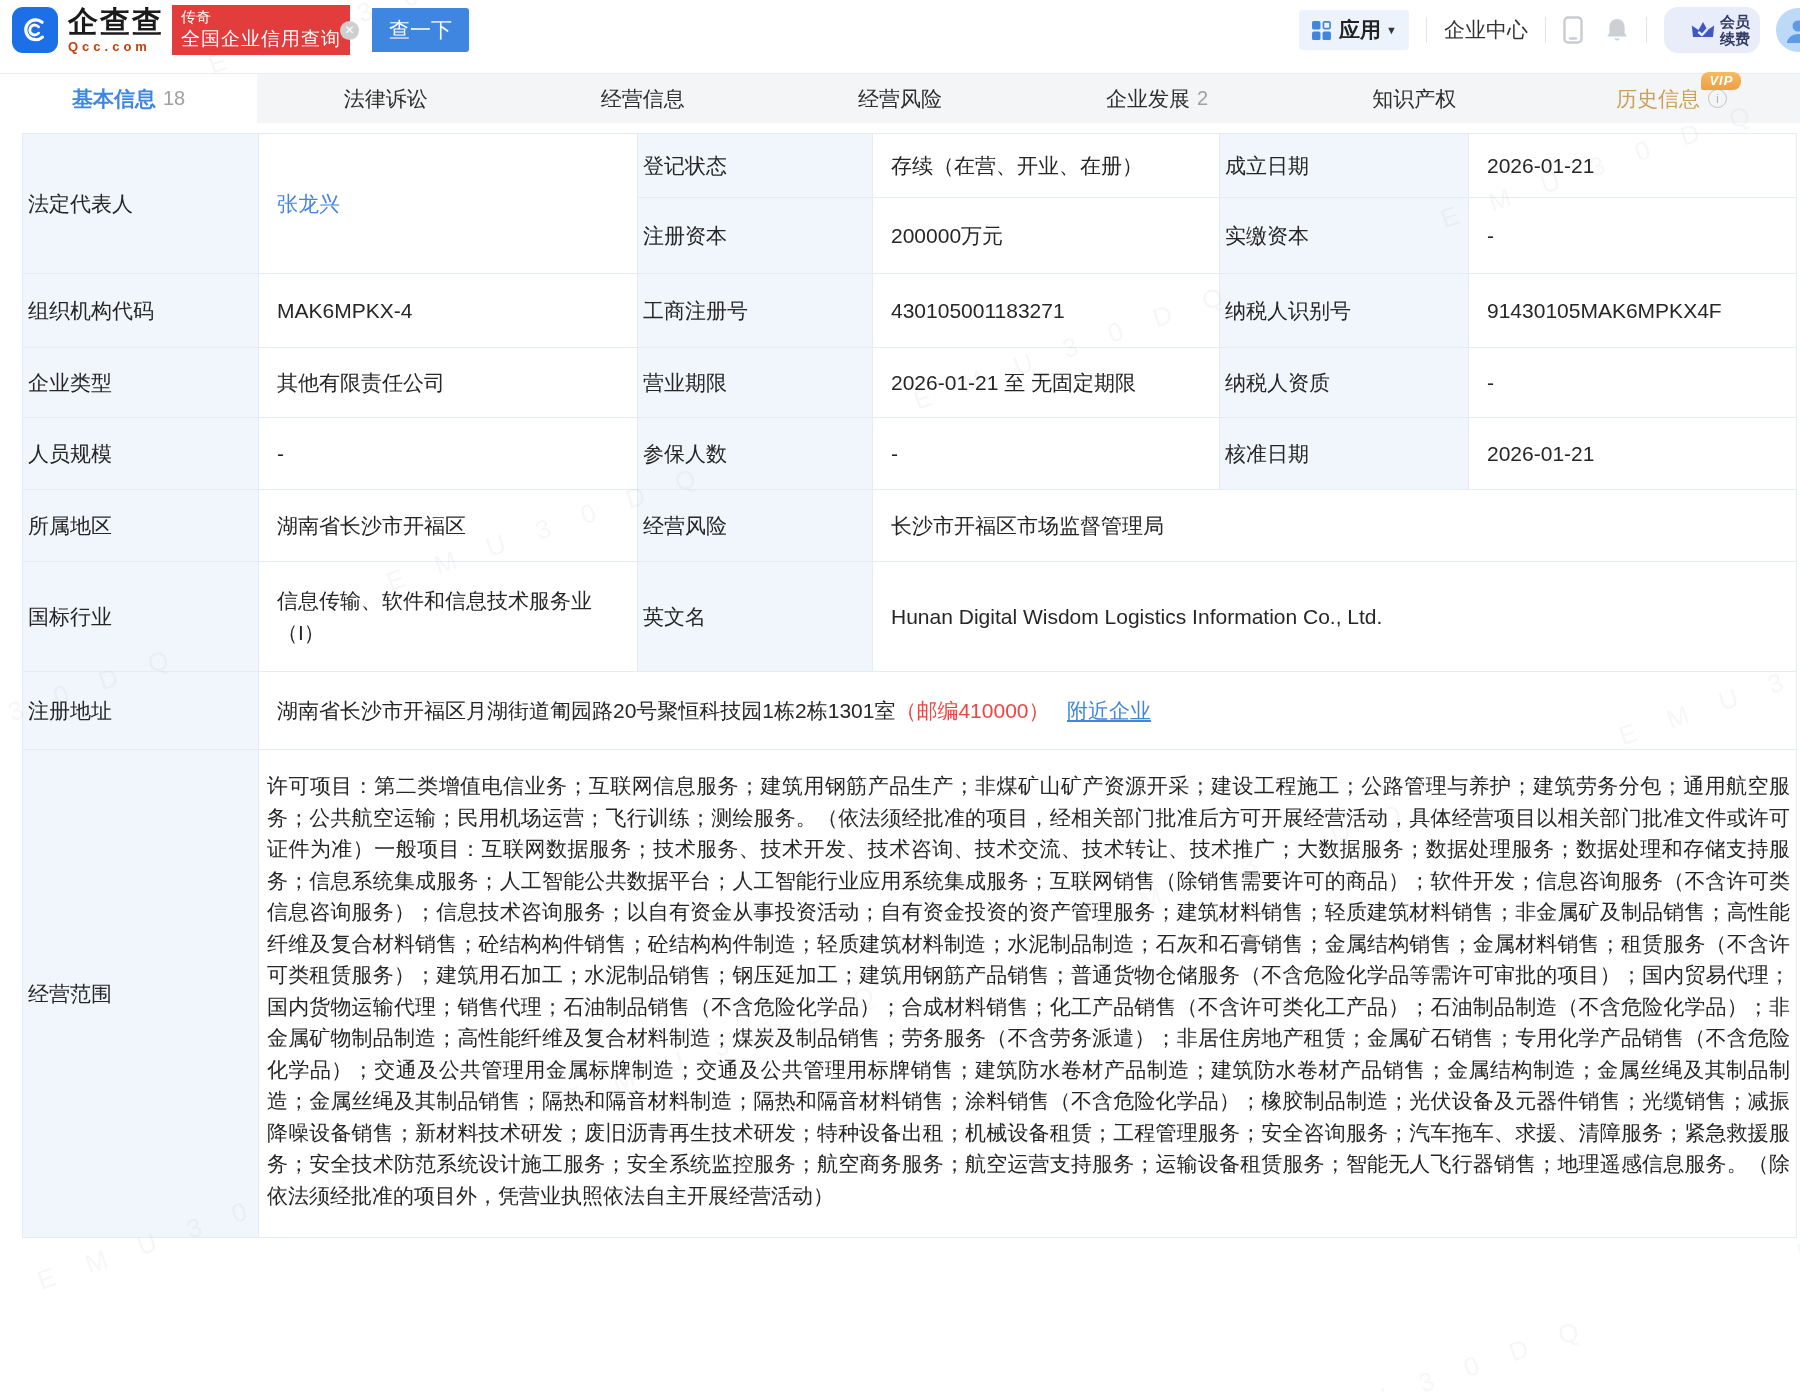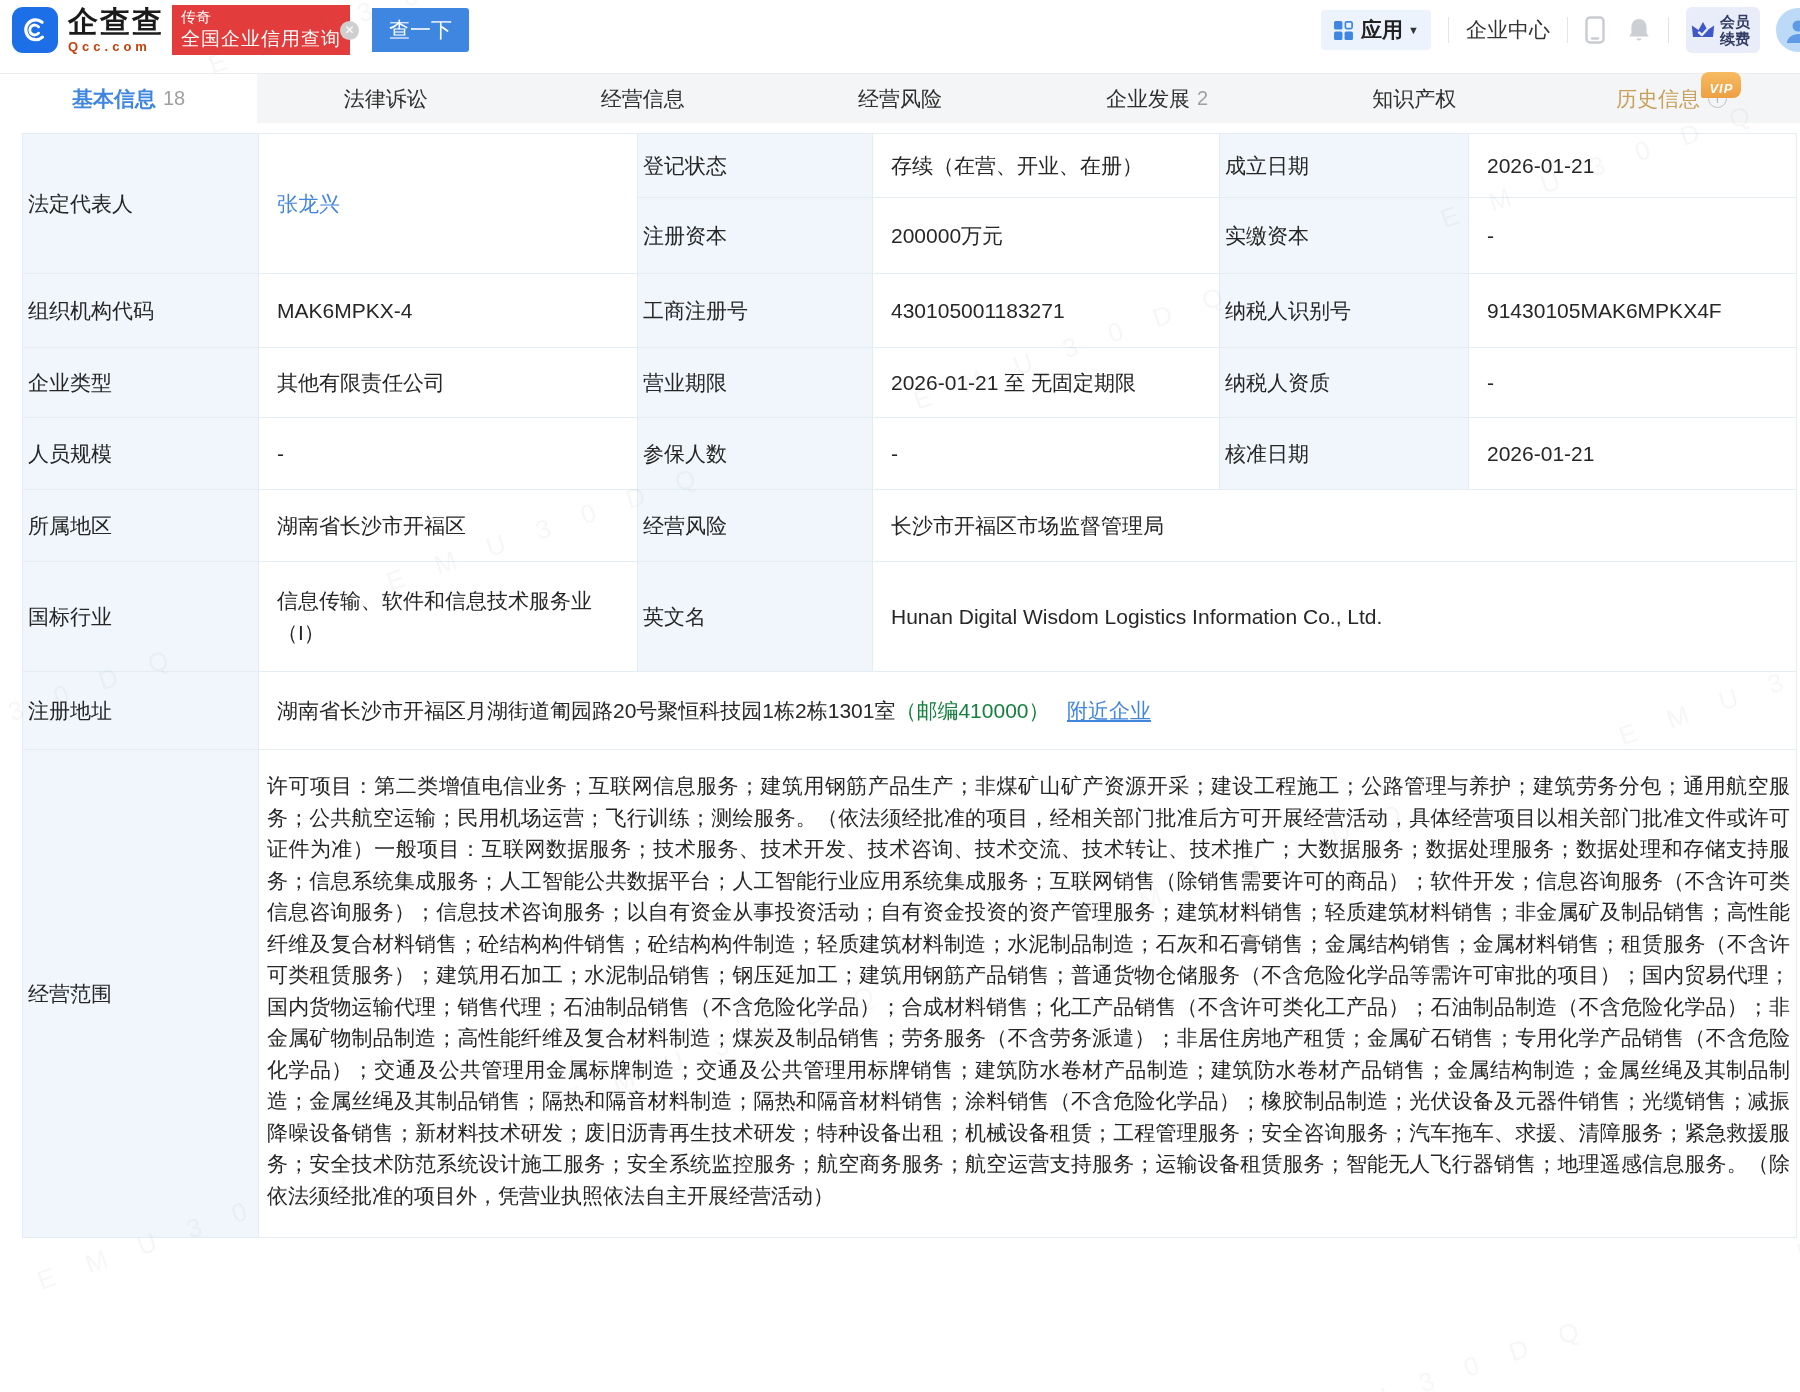--- a/index.html
+++ b/index.html
@@ -21,40 +21,40 @@
   .clear-icon { position:absolute; right:110px; top:13px; width:19px; height:19px; border-radius:50%; background:#cfcfcf; color:#fff; font-size:12px; line-height:19px; text-align:center; cursor:pointer; }
   .search-btn { width:97px; height:44px; background:#3e86e0; color:#fff; font-size:21px; border:none; border-radius:0 3px 3px 0; cursor:pointer; font-family:inherit; }
 
   .hnav { margin-left:auto; display:flex; align-items:center; }
   .apps-pill { background:#edf3fd; border-radius:4px; height:40px; padding:0 12px; display:flex; align-items:center; cursor:pointer; }
   .apps-pill .txt { font-size:21px; font-weight:600; color:#222; margin:0 5px 0 7px; }
   .caret { font-size:11px; color:#333; }
   .v-div { width:1px; height:26px; background:#e4e4e4; margin:0 17px; }
   .center-link { font-size:21px; color:#333; cursor:pointer; }
   .ico-btn { margin-left:22px; cursor:pointer; display:flex; align-items:center; }
-  .member-badge { background:#e9edfa; border-radius:6px; height:46px; padding:0 10px 0 4px; display:flex; align-items:center; cursor:pointer; }
+  .member-badge { background:#e9edfa; border-radius:14px; height:46px; padding:0 10px 0 26px; display:flex; align-items:center; cursor:pointer; }
   .member-badge .mtxt { font-size:15px; font-weight:700; color:#333d63; line-height:1.15; margin-left:4px; }
   .avatar { width:44px; height:44px; border-radius:50%; background:#bcd9f7; margin-left:16px; margin-right:-20px; flex:0 0 auto; display:flex; align-items:center; justify-content:center; cursor:pointer; }
 
   
   .tabbar { margin-top:13px; height:50px; background:#f4f5f6; border-top:1px solid #ececec; display:flex; }
   .tab { flex:1; display:flex; align-items:center; justify-content:center; font-size:21px; color:#2e2e2e; cursor:pointer; position:relative; }
   .tab .count { color:#a0a0a0; font-size:20px; margin-left:7px; font-weight:400; }
   .tab.active { background:#fff; color:#3e86e0; font-weight:700; }
   .tab.history { color:#c8a05c; }
-  .vip-badge { position:absolute; top:-2px; left:50%; margin-left:30px; background:linear-gradient(180deg,#f7bb62,#ee9f43); color:#fff; font-size:13px; font-style:italic; font-weight:700; padding:9px 8px 2px 8px; border-radius:8px 8px 8px 2px; letter-spacing:1px; }
+  .vip-badge { position:absolute; top:-2px; left:50%; margin-left:30px; background:linear-gradient(180deg,#f7bb62,#ee9f43); color:#fff; font-size:13px; font-style:italic; font-weight:700; padding:1px 8px 2px 8px; border-radius:8px 8px 8px 2px; letter-spacing:1px; }
   .info-icon { width:19px; height:19px; border:1px solid #c3c3c3; border-radius:50%; color:#b5b5b5; font-size:13px; display:inline-flex; align-items:center; justify-content:center; margin-left:8px; font-style:normal; font-weight:400; }
 
   
   .info-table { margin:10px 3px 0 22px; width:1775px; border-collapse:collapse; table-layout:fixed; }
   .info-table td { border:1px solid #e4ecf4; font-size:21px; color:#262626; padding:8px 10px 8px 18px; vertical-align:middle; line-height:1.5; word-break:break-all; }
   .info-table td.lbl { background:#f0f6fb; padding-left:5px; }
   a.blue-link { color:#4285dc; text-decoration:none; cursor:pointer; }
   a.underline { text-decoration:underline; }
-  .gray { color:#15803d; }
+  .gray { color:#ef4444; }
   .scope-cell { padding:20px 6px 26px 8px !important; line-height:38px; text-align:justify; }
 
   
   .watermark { position:absolute; inset:-140px; transform:rotate(-19deg); display:flex; flex-wrap:wrap; align-content:space-between; justify-content:space-around; gap:150px 150px; opacity:.05; pointer-events:none; z-index:50; }
   .watermark span { font-size:26px; letter-spacing:13px; color:#5b6b7c; white-space:nowrap; }
 </style>
 </head>
 <body>
 
 <div class="watermark">

